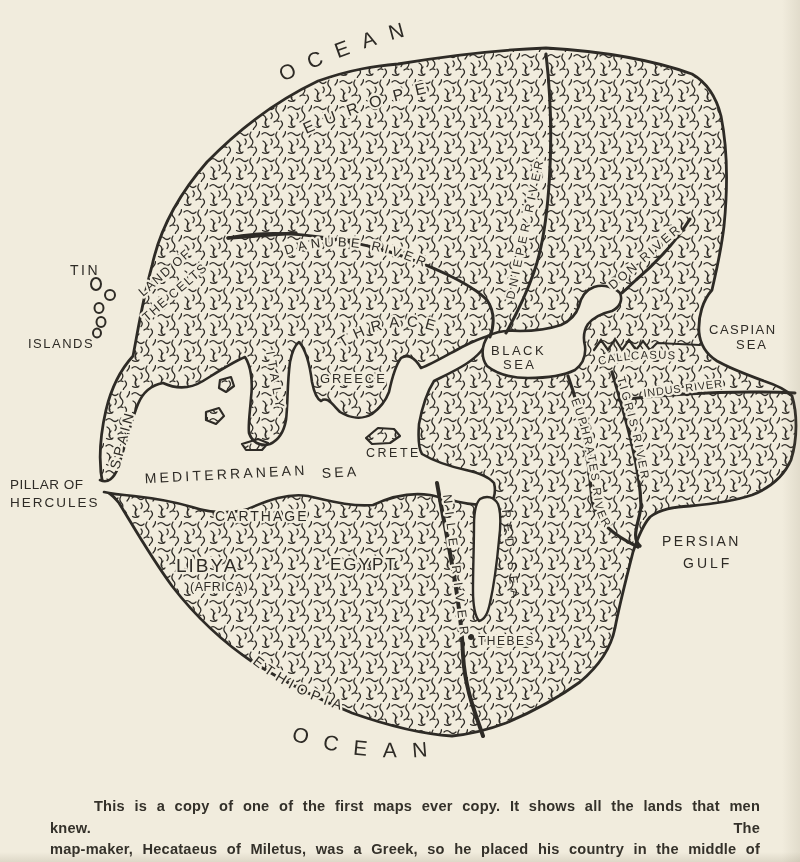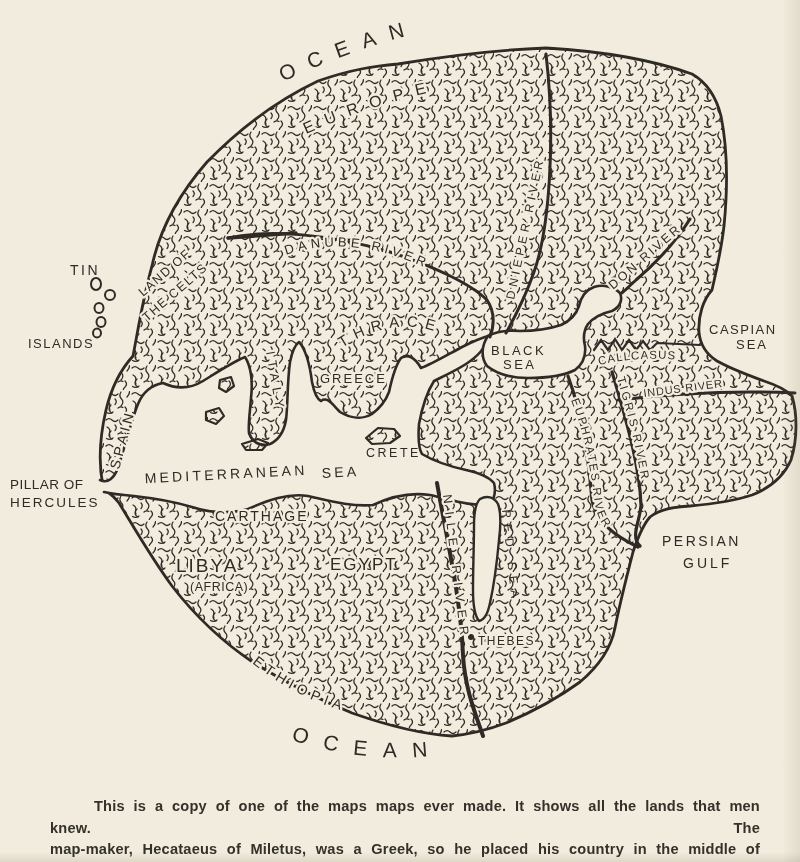--- a/index.html
+++ b/index.html
@@ -181,20 +181,20 @@
     <text font-size="14" letter-spacing="5">
       <textPath href="#p-ethiopia">ETHIOPIA</textPath></text>
     <text class="nohalo" font-size="14" letter-spacing="2.5" x="70" y="275">TIN</text>
     <text class="nohalo" font-size="13" letter-spacing="1.5" x="28" y="348">ISLANDS</text>
     <text class="nohalo" font-size="13.5" letter-spacing="0.5" x="10" y="489">PILLAR OF</text>
     <text class="nohalo" font-size="13.5" letter-spacing="2" x="10" y="507">HERCULES</text>
   </svg>
   </div>
 
   <div class="caption">
-    <div class="l1">This is a copy of one of the maps maps ever made. It shows all the lands that men knew. The</div>
+    <div class="l1">This is a copy of one of the first maps ever copy. It shows all the lands that men knew. The</div>
     <div class="l2">map-maker, Hecataeus of Miletus, was a Greek, so he placed his country in the middle of the map</div>
 
   </div>
 
   <div class="edge-right"></div>
   <div class="edge-bottom"></div>
 </div>
 
 </body></html>

